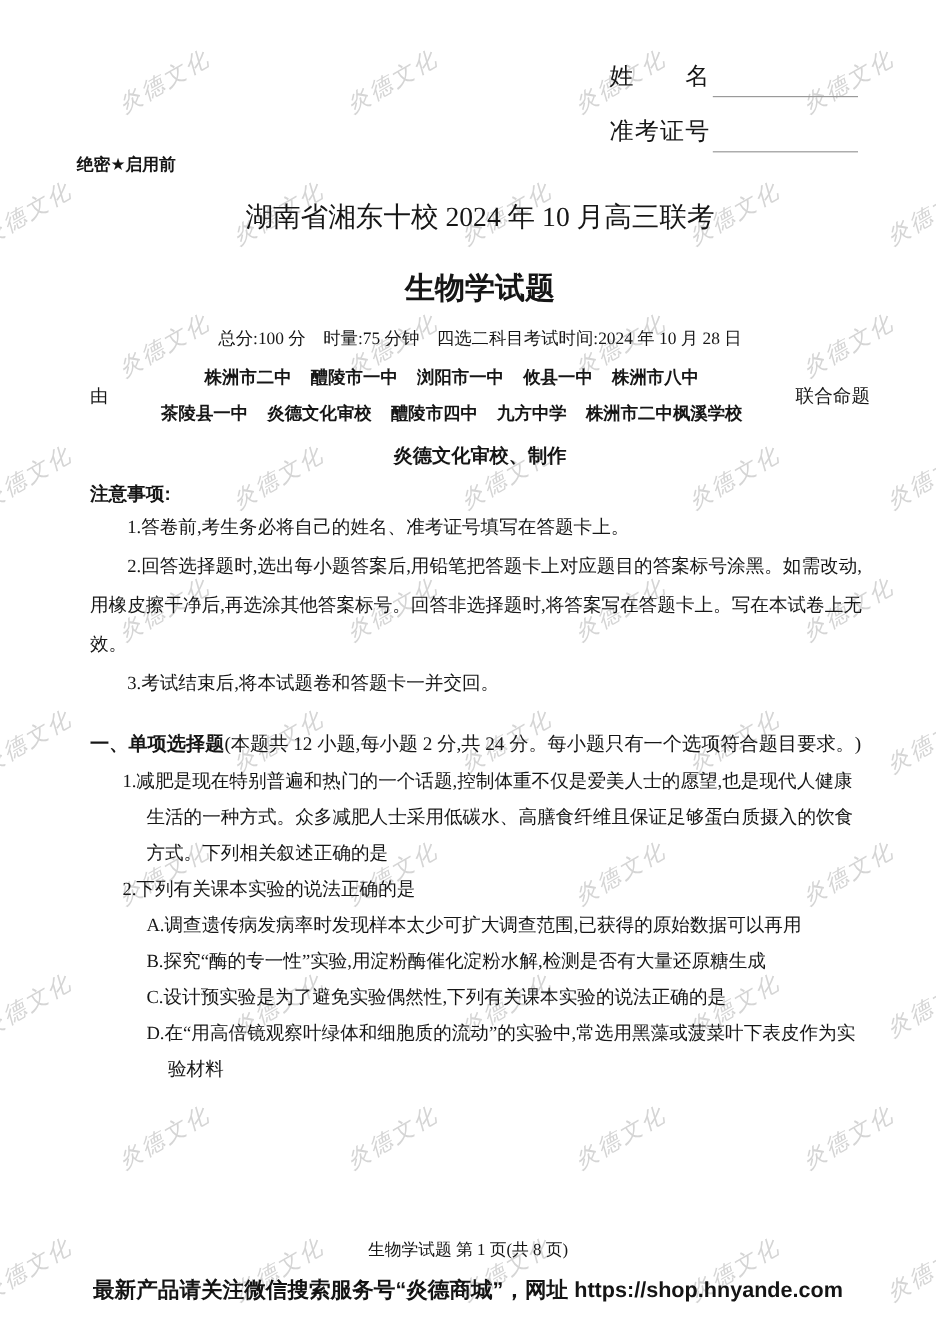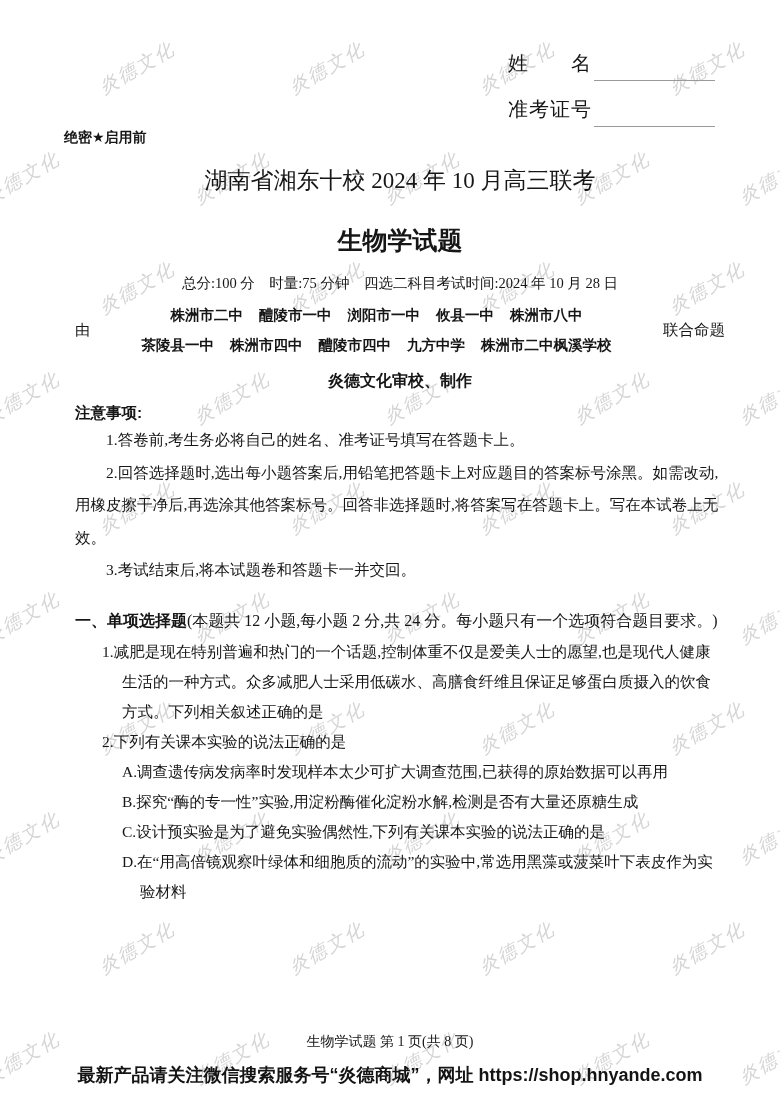--- a/index.html
+++ b/index.html
@@ -233,21 +233,21 @@
       <div class="schools-rows">
         <div class="school-row">
           <span>株洲市二中</span>
           <span>醴陵市一中</span>
           <span>浏阳市一中</span>
           <span>攸县一中</span>
           <span>株洲市八中</span>
         </div>
         <div class="school-row">
           <span>茶陵县一中</span>
-          <span>株洲市四中</span>
+          <span>炎德文化审校</span>
           <span>醴陵市四中</span>
           <span>九方中学</span>
           <span>株洲市二中枫溪学校</span>
         </div>
       </div>
       <span class="schools-suffix">联合命题</span>
     </div>
 
     <div class="producer">炎德文化审校、制作</div>
 

